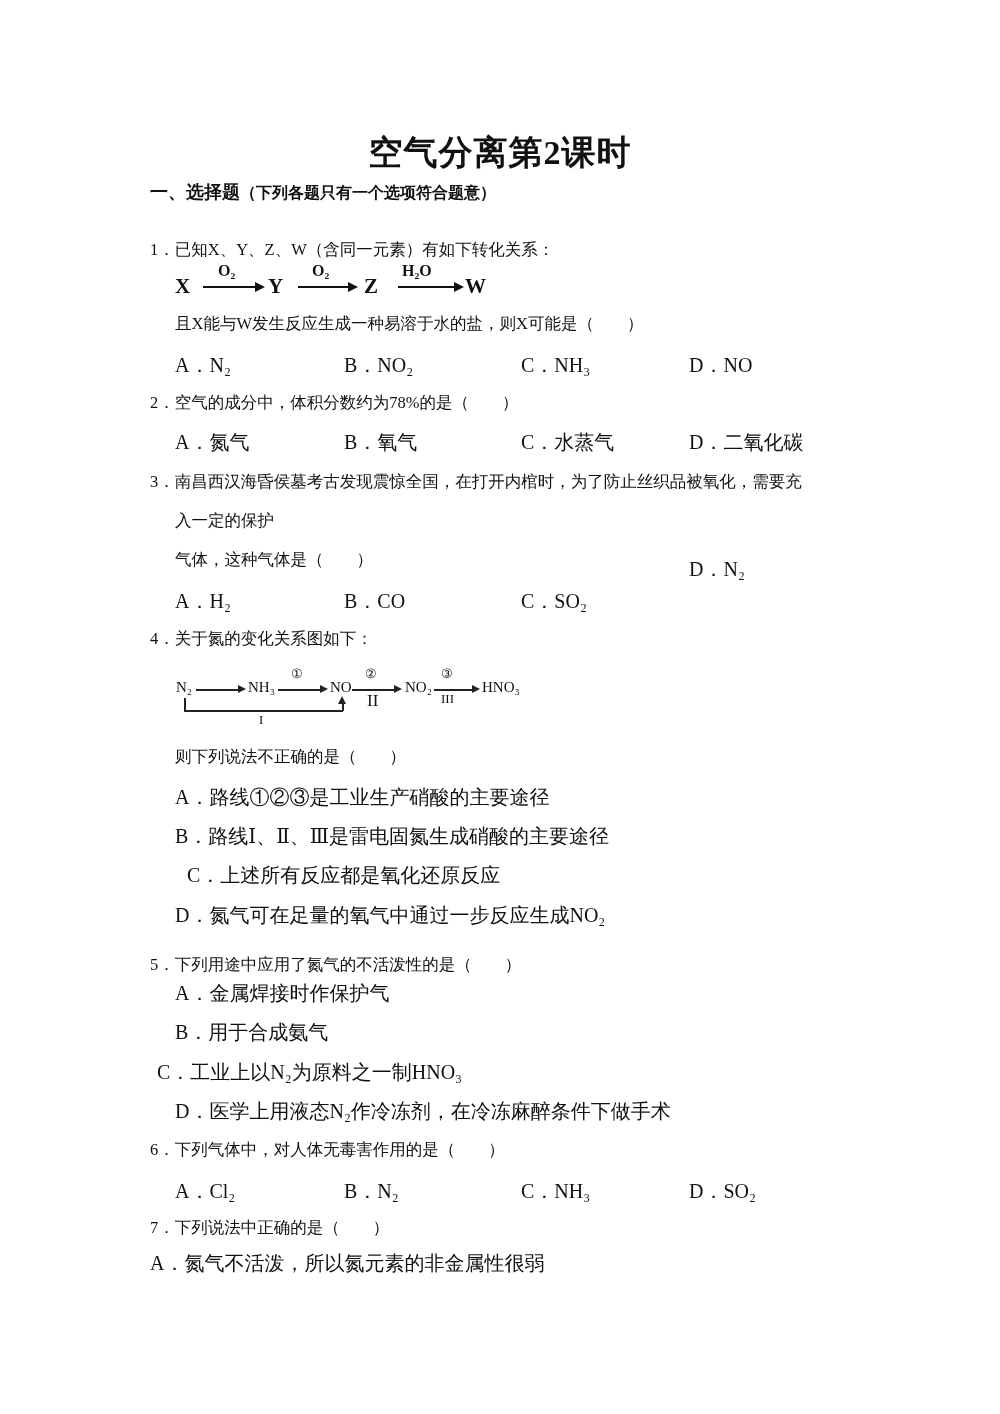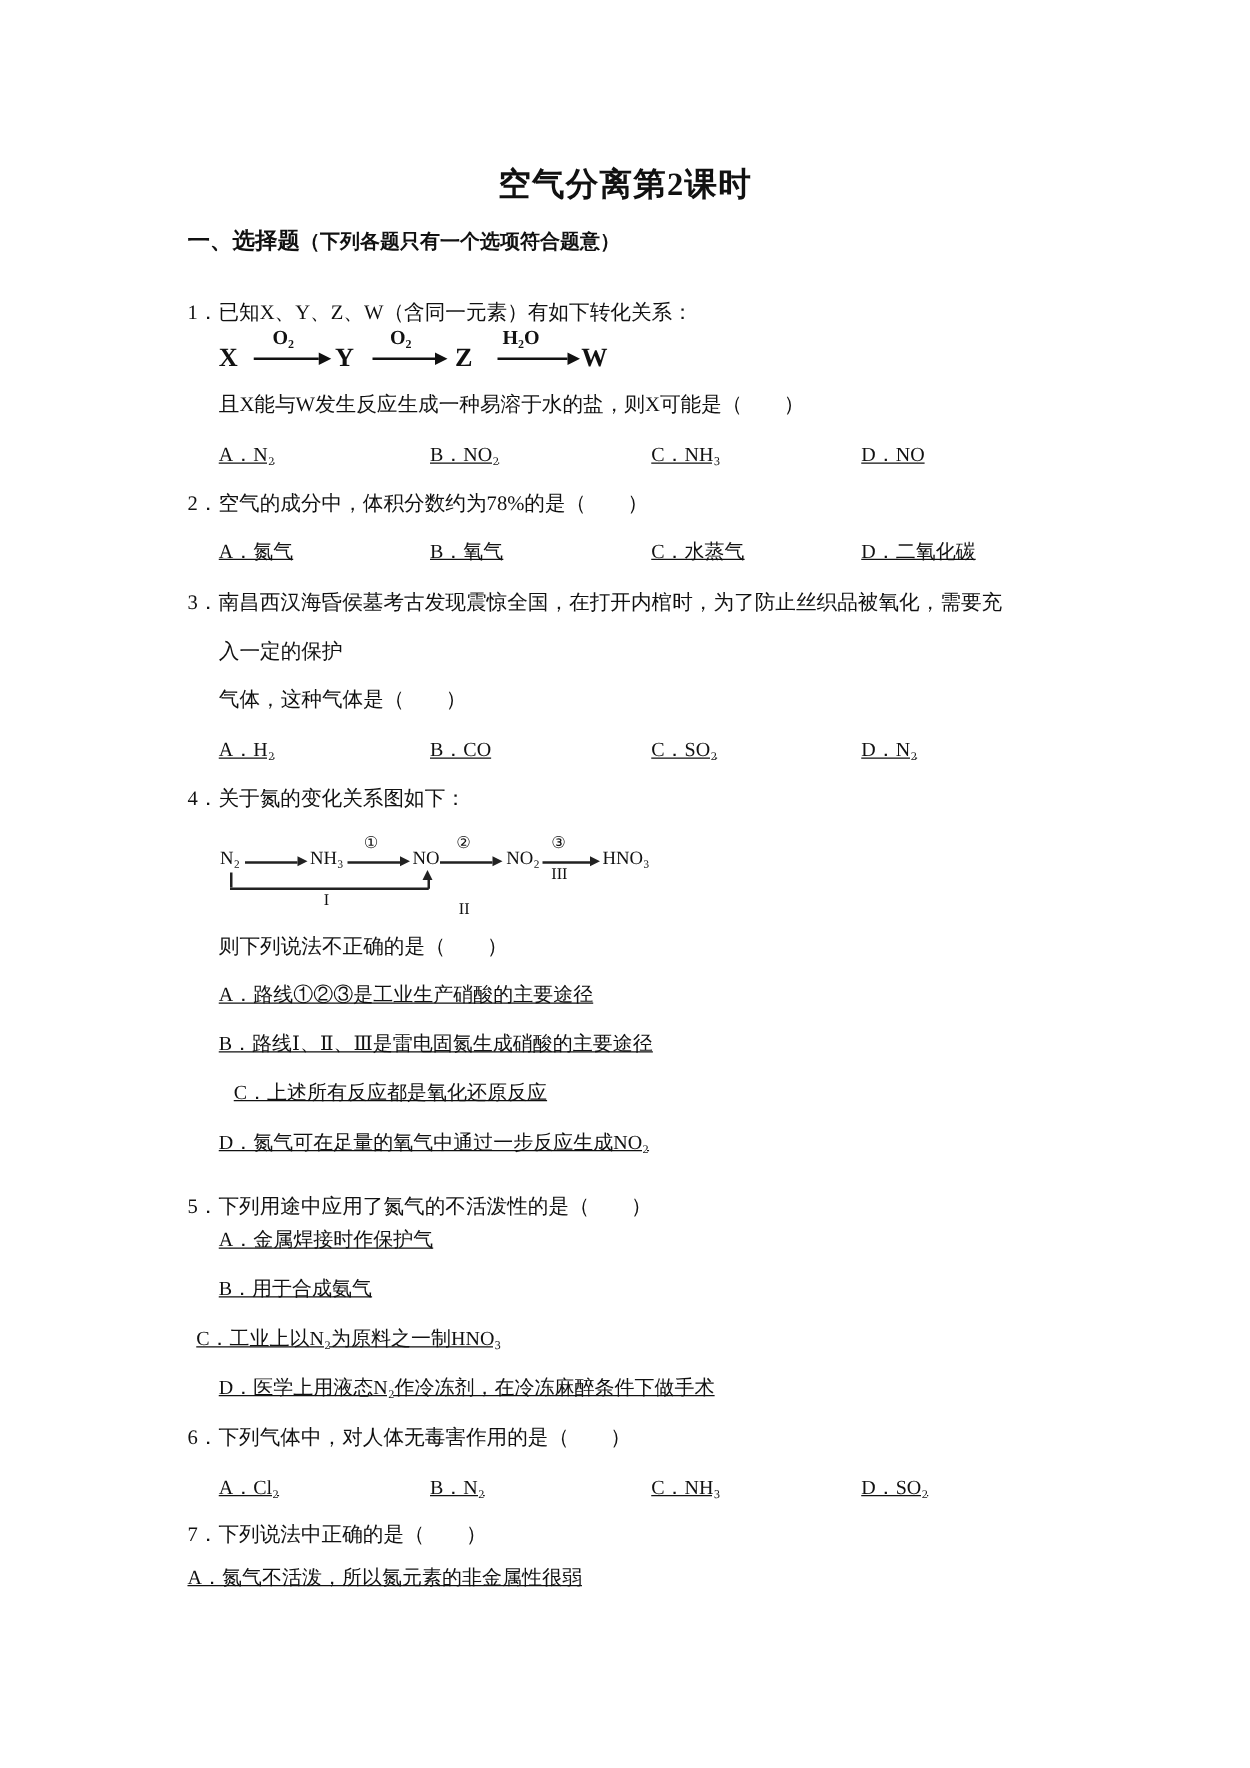--- a/index.html
+++ b/index.html
@@ -1,23 +1,23 @@
 <!DOCTYPE html>
 <html><head>
   <meta charset="utf-8">
   <style>
     html, body { margin:0; padding:0; background:#ffffff; }
     body { width:1000px; height:1414px; position:relative; overflow:hidden;
            font-family:"Liberation Serif","DejaVu Serif",serif; color:#111; }
     .abs { position:absolute; white-space:nowrap; }
-    .title { left:0; width:1000px; text-align:center; top:130px; font-size:26px; font-weight:bold; letter-spacing:1px; }
+    .title { left:0; width:1000px; text-align:center; top:130px; font-size:34px; font-weight:bold; letter-spacing:1px; }
     .section { left:150px; top:180px; font-size:18px; font-weight:bold; }
     .section .sub { font-size:16px; }
     .line { font-size:16.5px; line-height:22px; }
-    .opt { font-size:16px; line-height:22px;text-decoration:underline; }
+    .opt { font-size:20px; line-height:22px; }
     .eq { font-family:"Liberation Serif",serif; font-weight:bold; font-size:21px; }
     .arrow-line { position:absolute; height:2px; background:#111; }
     .arrow-head { position:absolute; width:0; height:0; border-top:5px solid transparent; border-bottom:5px solid transparent; border-left:10px solid #111; }
     .lbl { position:absolute; font-weight:bold; font-size:16px; }
     .diag { font-size:15px; }
     .thin-line { position:absolute; background:#222; }
     .thin-head { position:absolute; width:0;height:0; border-top:4px solid transparent; border-bottom:4px solid transparent; border-left:8px solid #222; }
   </style>
 </head>
 <body>
@@ -57,35 +57,35 @@
 <div class="abs opt" style="left:344px;top:431px;">B．氧气</div>
 <div class="abs opt" style="left:521px;top:431px;">C．水蒸气</div>
 <div class="abs opt" style="left:689px;top:431px;">D．二氧化碳</div>
 
 <div class="abs line" style="left:150px;top:471px;text-align:right;">3．南昌西汉海昏侯墓考古发现震惊全国，在打开内棺时，为了防止丝织品被氧化，需要充</div>
 <div class="abs line" style="left:175px;top:510px;">入一定的保护</div>
 <div class="abs line" style="left:175px;top:549px;">气体，这种气体是（　　）</div>
 <div class="abs opt" style="left:175px;top:590px;">A．H₂</div>
 <div class="abs opt" style="left:344px;top:590px;">B．CO</div>
 <div class="abs opt" style="left:521px;top:590px;">C．SO₂</div>
-<div class="abs opt" style="left:689px;top:590px;">D．N₂</div>
+<div class="abs opt" style="left:689px;top:558px;">D．N₂</div>
 
 <div class="abs line" style="left:150px;top:628px;">4．关于氮的变化关系图如下：</div>
 
 <div>
   <span class="abs diag" style="left:176px;top:679px;">N₂</span>
   <div class="thin-line" style="left:196px;top:689px;width:42px;height:1.5px;"></div>
   <div class="thin-head" style="left:238px;top:685px;"></div>
   <span class="abs diag" style="left:248px;top:679px;">NH₃</span>
   <span class="abs diag" style="left:291px;top:666px;font-size:13px;">①</span>
   <div class="thin-line" style="left:278px;top:689px;width:42px;height:1.5px;"></div>
   <div class="thin-head" style="left:320px;top:685px;"></div>
   <span class="abs diag" style="left:330px;top:679px;">NO</span>
   <span class="abs diag" style="left:365px;top:666px;font-size:13px;">②</span>
-  <span class="abs diag" style="left:367px;top:691px;font-size:13px;margin-top:28px;">II</span>
+  <span class="abs diag" style="left:367px;top:691px;font-size:17px;">II</span>
   <div class="thin-line" style="left:352px;top:689px;width:42px;height:1.5px;"></div>
   <div class="thin-head" style="left:394px;top:685px;"></div>
   <span class="abs diag" style="left:405px;top:679px;">NO₂</span>
   <span class="abs diag" style="left:441px;top:666px;font-size:13px;">③</span>
   <span class="abs diag" style="left:441px;top:691px;font-size:13px;">III</span>
   <div class="thin-line" style="left:434px;top:689px;width:38px;height:1.5px;"></div>
   <div class="thin-head" style="left:472px;top:685px;"></div>
   <span class="abs diag" style="left:482px;top:679px;">HNO₃</span>
 
   <div class="thin-line" style="left:184px;top:698px;width:1.5px;height:12px;"></div>

